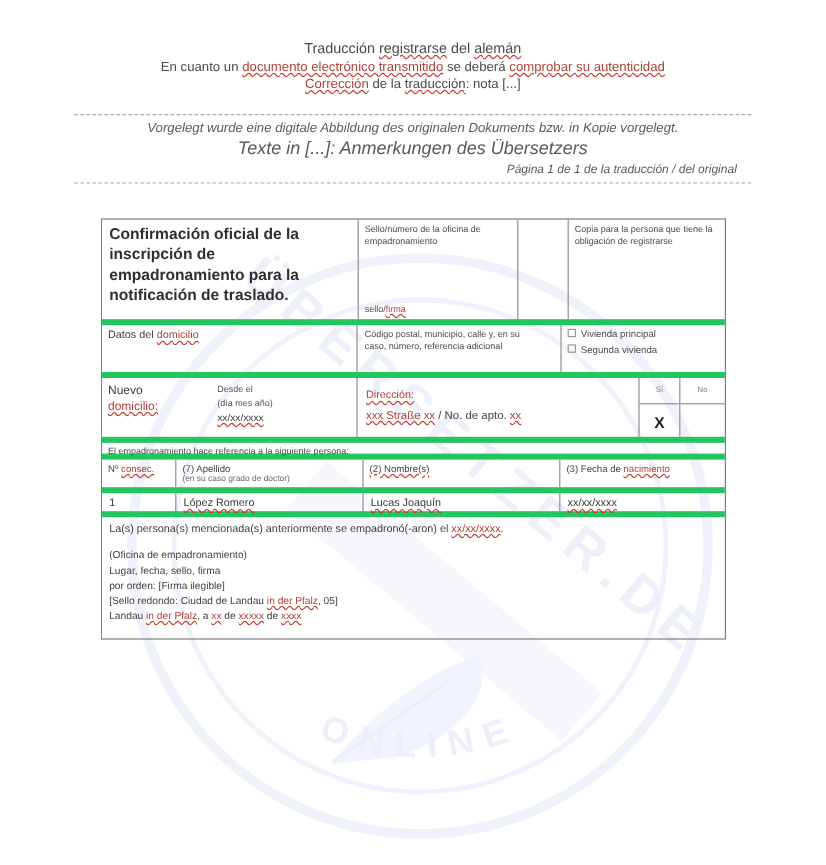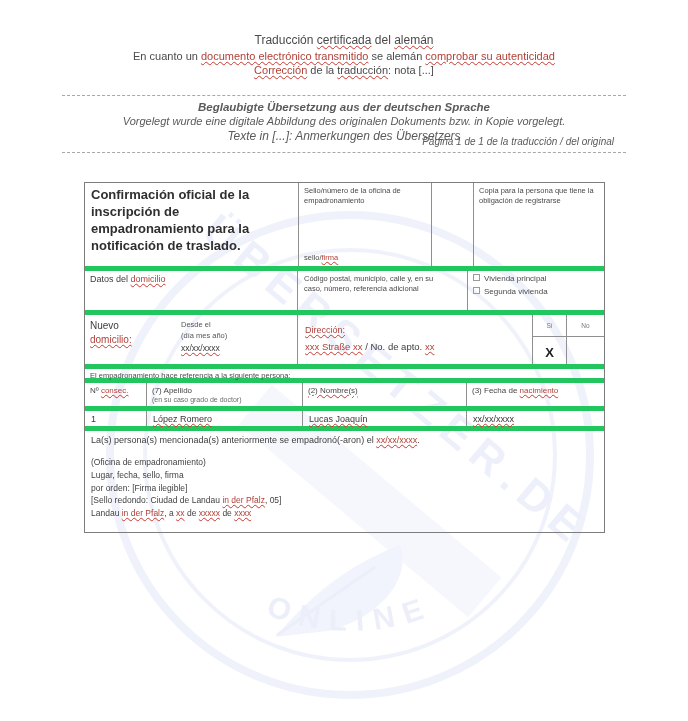--- a/index.html
+++ b/index.html
@@ -13,21 +13,21 @@
   .rd{color:#b04038;text-decoration-line:underline;text-decoration-style:wavy;
       text-decoration-color:#c8382f;text-decoration-thickness:1px;text-underline-offset:1px;}
   .hdr{position:absolute;top:33px;left:0;right:0;text-align:center;color:#4a4a4a;}
   .hdr .l1{font-size:12px;margin-bottom:3px;}
   .hdr .l2{font-size:11px;margin-bottom:2px;}
   .hdr .l3{font-size:11px;}
   .sep{position:absolute;left:62px;right:62px;border-top:1px dashed #a8a8a8;height:0;}
   .german{position:absolute;top:101px;left:0;right:0;text-align:center;color:#5a5a5a;font-style:italic;}
   .german .g1{font-size:11.5px;font-weight:bold;margin-bottom:2px;}
   .german .g2{font-size:11px;margin-bottom:2px;}
-  .german .g3{font-size:12px;}
+  .german .g3{font-size:15px;}
   .pagenote{position:absolute;top:136px;right:74px;font-size:10px;font-style:italic;color:#5a5a5a;}
   
   .tbl{position:absolute;top:182px;left:84px;width:521px;height:351px;border:1px solid #7d7d7d;box-sizing:border-box;}
   .row{display:flex;box-sizing:border-box;border-bottom:5px solid #22c55e;}
   .row:last-child{border-bottom:none;}
   .cell{box-sizing:border-box;border-right:1px solid #8f8f8f;position:relative;}
   .cell:last-child{border-right:none;}
   .r1{height:88px;} .r2{height:44px;} .r3{height:54px;}
   .r4{height:14px;} .r5{height:28px;} .r6{height:20px;} .r7{height:101px;border-bottom:none;}
   .title{font-size:13px;font-weight:bold;color:#2f2f2f;line-height:1.3;padding:4px 6px;}
@@ -60,29 +60,28 @@
       <path id="wm-bottom-arc" d="M 85 340 A 222 222 0 0 0 475 340" fill="none"></path>
       <text font-family="Liberation Sans, sans-serif" font-size="30" font-weight="bold" letter-spacing="10" fill="#dde3f6">
         <textPath href="#wm-bottom-arc" startOffset="50%" text-anchor="middle">ONLINE</textPath>
       </text>
     </g>
   </svg>
 
   <div class="doc content">
 
     <div class="hdr">
-      <div class="l1"><span>Traducción </span><span class="rw">certificada</span><span> del </span><span class="rw">alemán</span></div>
-      <div class="l2"><span>En cuanto un </span><span class="rd">documento electrónico transmitido</span><span> se alemán </span><span class="rd">comprobar su autenticidad</span></div>
+      <div class="l1"><span>Traducción </span><span class="rw">registrarse</span><span> del </span><span class="rw">alemán</span></div>
+      <div class="l2"><span>En cuanto un </span><span class="rd">documento electrónico transmitido</span><span> se deberá </span><span class="rd">comprobar su autenticidad</span></div>
       <div class="l3"><span class="rd">Corrección</span><span> de la </span><span class="rw">traducción</span><span>: nota [...]</span></div>
     </div>
 
     <div class="sep" style="top:95px;"></div>
 
     <div class="german">
-      <div class="g1">Beglaubigte Übersetzung aus der deutschen Sprache</div>
       <div class="g2">Vorgelegt wurde eine digitale Abbildung des originalen Dokuments bzw. in Kopie vorgelegt.</div>
       <div class="g3">Texte in [...]: Anmerkungen des Übersetzers</div>
     </div>
     <div class="pagenote">Página 1 de 1 de la traducción / del original</div>
 
     <div class="sep" style="top:152px;"></div>
 
     <div class="tbl">
 
       <div class="row r1">

